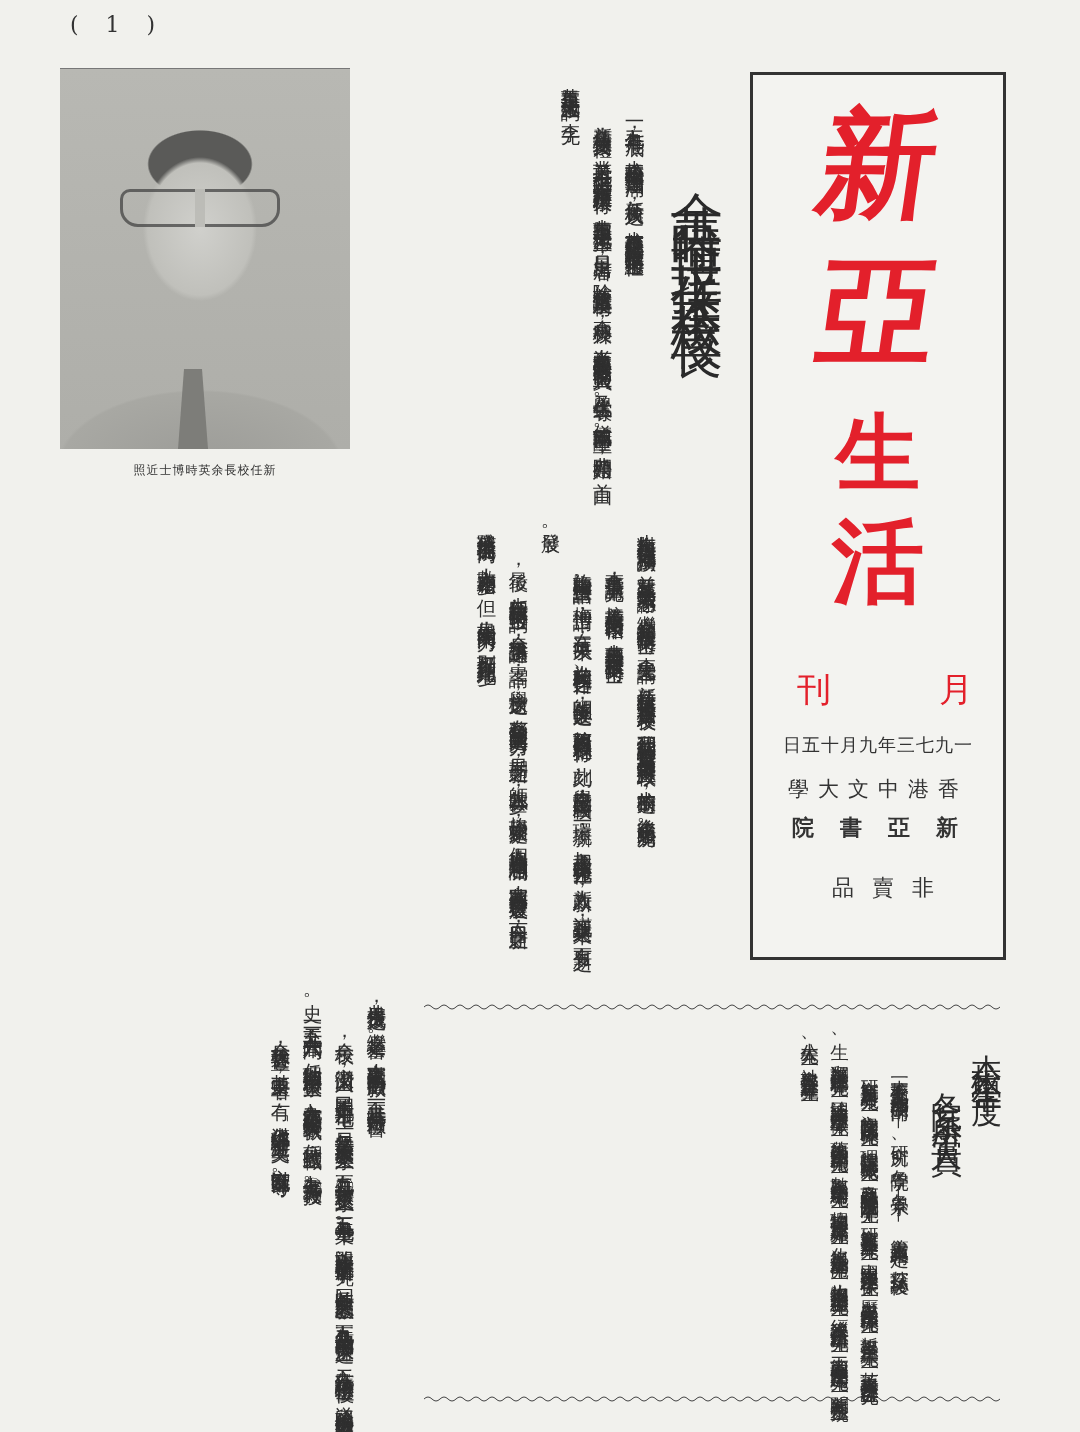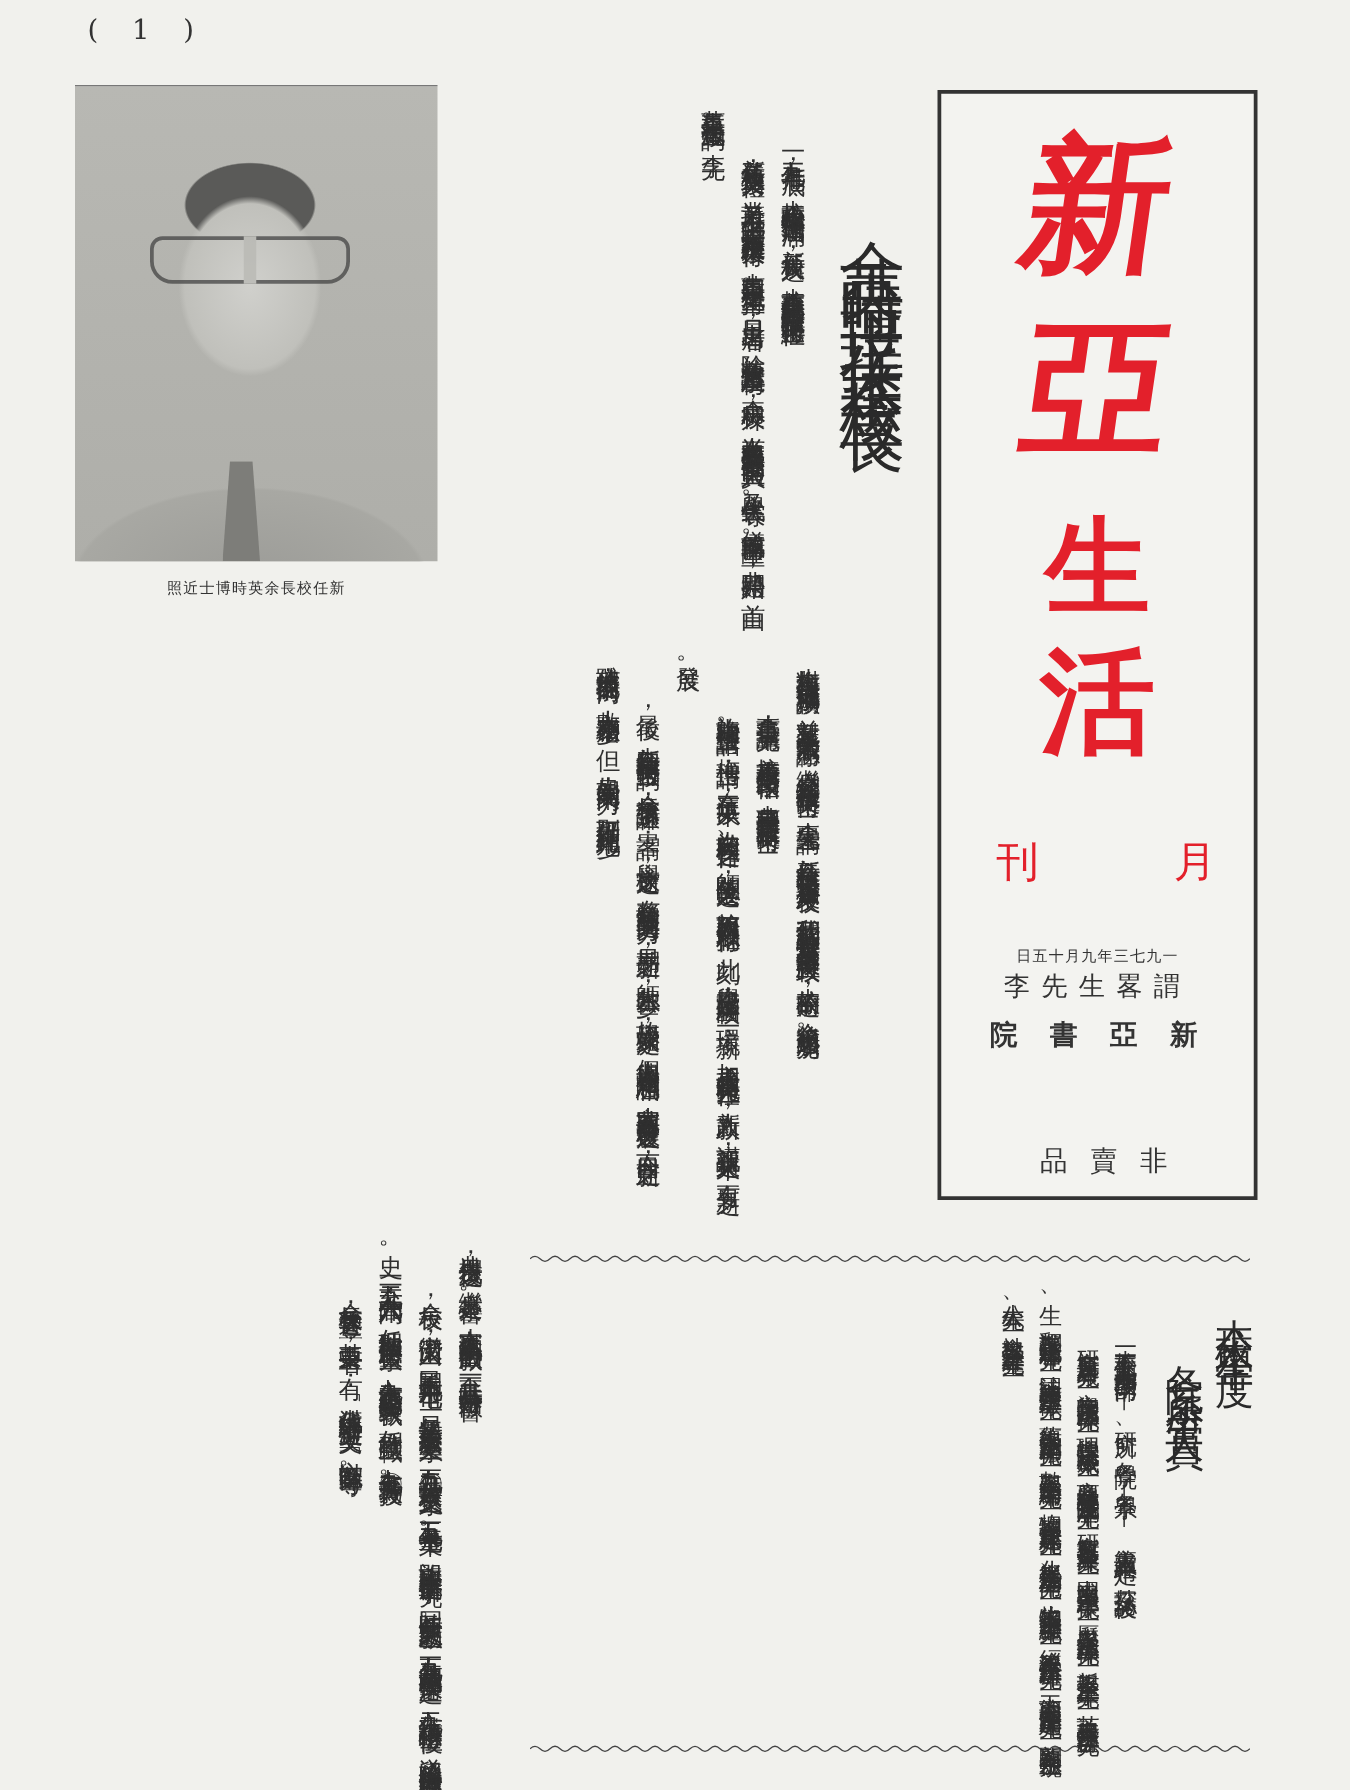--- a/index.html
+++ b/index.html
@@ -32,25 +32,25 @@
 
   .masthead { position:absolute; left:750px; top:72px; width:256px; height:888px; border:3px solid #333; box-sizing:border-box; background:#f3f3f0; }
   .masthead .title { position:absolute; left:0; right:0; top:30px; display:flex; flex-direction:column; align-items:center; color:#e3202b; font-family:"DejaVu Serif", serif; font-weight:bold; }
   .masthead .title span { display:block; line-height:1; }
   .masthead .t1 { font-size:118px; transform:skewX(-8deg); }
   .masthead .t2 { font-size:116px; margin-top:30px; transform:skewX(-8deg); }
   .masthead .t3 { font-size:84px; margin-top:42px; }
   .masthead .t4 { font-size:92px; margin-top:20px; }
   .masthead .sub { position:absolute; top:592px; left:44px; right:30px; display:flex; justify-content:space-between; color:#e3202b; font-size:34px; }
   .masthead .line { position:absolute; left:0; right:0; text-align:center; color:#333; }
-  .m-date { top:682px; font-size:12px; letter-spacing:1px; }
+  .m-date { top:658px; font-size:18px; letter-spacing:1px; }
   .m-univ { top:700px; font-size:21px; letter-spacing:9px; }
   .m-college { top:738px; font-size:22px; font-weight:bold; letter-spacing:26px; padding-left:20px; }
   .m-addr { top:785px; font-size:19px; letter-spacing:3px; }
-  .m-free { top:839px; font-size:22px; letter-spacing:18px; padding-left:28px; }
+  .m-free { top:798px; font-size:22px; letter-spacing:18px; padding-left:28px; }
 
   .wavy { position:absolute; left:424px; width:576px; height:10px; }
   .box-title { position:absolute; writing-mode:vertical-rl; font-size:31px; letter-spacing:8px; color:#2a2a2a; }
 </style>
 </head>
 <body>
 
 <div class="page-number">( 1 )</div>
 
 <div class="photo">
@@ -84,21 +84,21 @@
     <span class="t1">新</span>
     <span class="t2">亞</span>
     <span class="t3">生</span>
     <span class="t4">活</span>
   </div>
   <div class="sub">
     <span>刊</span>
     <span>月</span>
   </div>
   <div class="line m-date">日五十月九年三七九一</div>
-  <div class="line m-univ">李先生畧謂</div>
+  <div class="line m-univ">學大文中港香</div>
   <div class="line m-college">院書亞新</div>
   <div class="line m-free">品賣非</div>
 </div>
 
 <svg class="wavy" style="top:1002px;" viewBox="0 0 576 10" preserveAspectRatio="none">
   <path d="M0 5 Q4 1 8 5 T16 5 T24 5 T32 5 T40 5 T48 5 T56 5 T64 5 T72 5 T80 5 T88 5 T96 5 T104 5 T112 5 T120 5 T128 5 T136 5 T144 5 T152 5 T160 5 T168 5 T176 5 T184 5 T192 5 T200 5 T208 5 T216 5 T224 5 T232 5 T240 5 T248 5 T256 5 T264 5 T272 5 T280 5 T288 5 T296 5 T304 5 T312 5 T320 5 T328 5 T336 5 T344 5 T352 5 T360 5 T368 5 T376 5 T384 5 T392 5 T400 5 T408 5 T416 5 T424 5 T432 5 T440 5 T448 5 T456 5 T464 5 T472 5 T480 5 T488 5 T496 5 T504 5 T512 5 T520 5 T528 5 T536 5 T544 5 T552 5 T560 5 T568 5 T576 5" fill="none" stroke="#444" stroke-width="1"></path>
 </svg>
 <svg class="wavy" style="top:1394px;" viewBox="0 0 576 10" preserveAspectRatio="none">
   <path d="M0 5 Q4 1 8 5 T16 5 T24 5 T32 5 T40 5 T48 5 T56 5 T64 5 T72 5 T80 5 T88 5 T96 5 T104 5 T112 5 T120 5 T128 5 T136 5 T144 5 T152 5 T160 5 T168 5 T176 5 T184 5 T192 5 T200 5 T208 5 T216 5 T224 5 T232 5 T240 5 T248 5 T256 5 T264 5 T272 5 T280 5 T288 5 T296 5 T304 5 T312 5 T320 5 T328 5 T336 5 T344 5 T352 5 T360 5 T368 5 T376 5 T384 5 T392 5 T400 5 T408 5 T416 5 T424 5 T432 5 T440 5 T448 5 T456 5 T464 5 T472 5 T480 5 T488 5 T496 5 T504 5 T512 5 T520 5 T528 5 T536 5 T544 5 T552 5 T560 5 T568 5 T576 5" fill="none" stroke="#444" stroke-width="1"></path>
 </svg>

